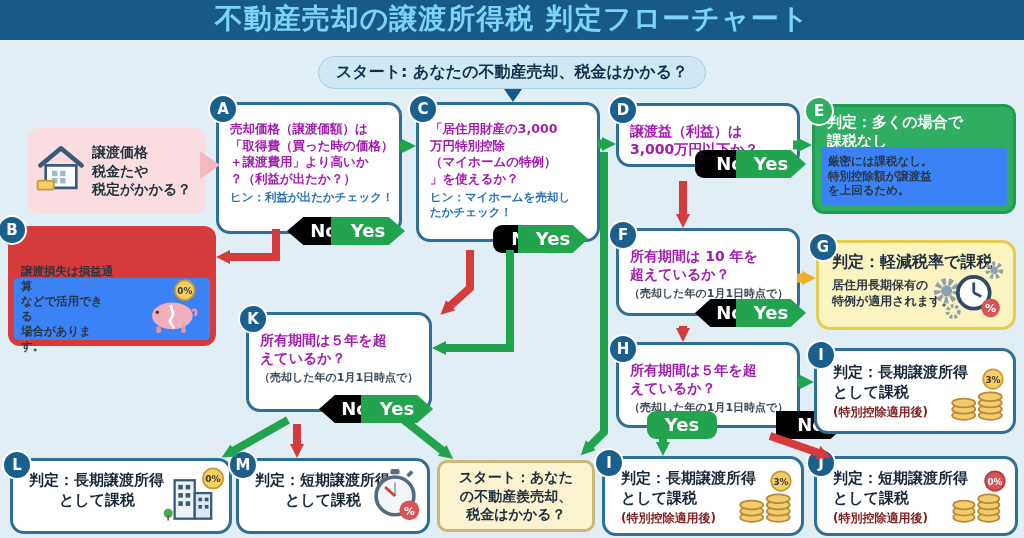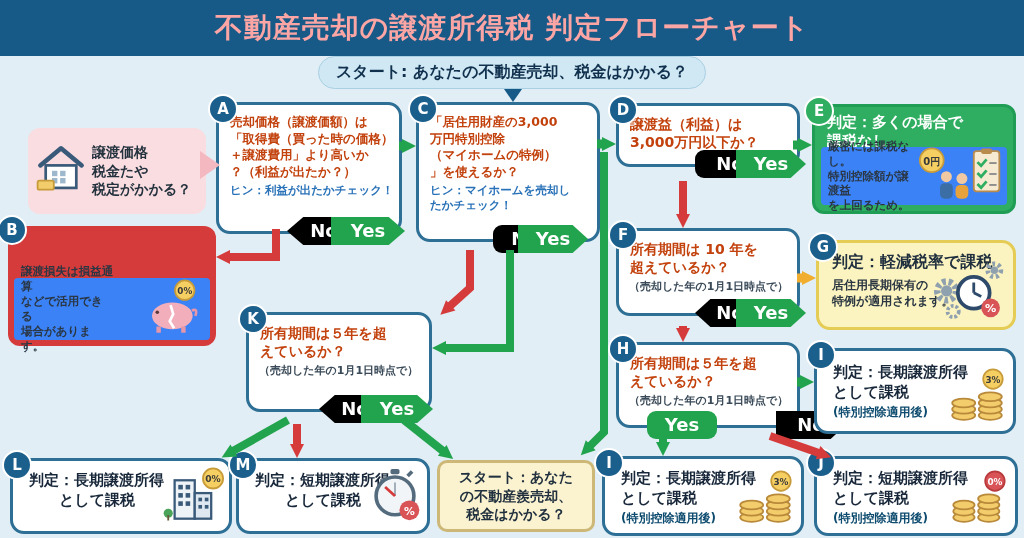--- a/index.html
+++ b/index.html
@@ -1,38 +1,38 @@
 <!DOCTYPE html>
 <html><head>
 <meta charset="utf-8">
 <style>
   html,body{margin:0;padding:0;}
   body{font-family:"DejaVu Sans",sans-serif;}
   #canvas{position:relative;width:1024px;height:538px;background:#e1eef5;overflow:hidden;}
 
-  .header{position:absolute;top:0;left:0;width:1024px;height:56px;background:#175a87;
-    display:flex;align-items:center;justify-content:center;color:#fca5a5;font-weight:bold;
+  .header{position:absolute;top:0;left:0;width:1024px;height:40px;background:#175a87;
+    display:flex;align-items:flex-start;justify-content:center;color:#7dd3fc;font-weight:bold;
     font-size:28px;letter-spacing:1px;z-index:2;}
 
   .toppill{position:absolute;left:318px;top:56px;width:388px;height:33px;background:#cfe8f4;
     border:1px solid #a8cfe2;border-radius:17px;display:flex;align-items:center;justify-content:center;
     font-weight:bold;font-size:16px;color:#10304d;z-index:2;box-sizing:border-box;}
 
   .bubble{position:absolute;left:28px;top:128px;width:178px;height:86px;background:#f9dde0;
     border-radius:12px;display:flex;align-items:center;gap:4px;padding:21px 6px;box-sizing:border-box;z-index:2;}
   .bubble-text{font-weight:bold;font-size:14px;color:#24323e;white-space:pre-line;line-height:1.35;}
 
   .qbox{position:absolute;background:#fff;border:3px solid #2e6f96;border-radius:14px;
     box-sizing:border-box;z-index:2;}
   .letter{position:absolute;top:-11px;left:-11px;width:26px;height:26px;border-radius:50%;
     background:#1b5f8c;color:#fff;font-weight:bold;font-size:15px;display:flex;align-items:center;
     justify-content:center;border:2px solid #fff;box-sizing:content-box;z-index:4;}
   .letter.green{background:#2fae62;}
-  .qtext{font-weight:bold;font-size:12.5px;line-height:1.32;color:#c2410c;white-space:pre-line;
-    padding:9px 4px 0 11px;}
+  .qtext{font-weight:bold;font-size:12.5px;line-height:1.32;color:#a21caf;white-space:pre-line;
+    padding:9px 4px 0 11px;margin-top:7px;}
   .qtext.big{font-size:14px;}
   .qhint{font-weight:bold;font-size:11.5px;color:#2a72b8;white-space:pre-line;padding:3px 4px 0 11px;line-height:1.3;}
   .qsub{font-weight:bold;font-size:11px;color:#3a4a58;padding:2px 2px 0 10px;}
 
   .choice{position:absolute;height:28px;line-height:28px;text-align:center;color:#fff;
     font-weight:bold;font-size:18px;bottom:-14px;z-index:3;}
   .no{background:#000000;margin-left:44px;}
   .yes{background:#22a34d;}
   .chev-l{clip-path:polygon(0 50%,22% 0,100% 0,100% 100%,22% 100%);}
   .chev-r{clip-path:polygon(0 0,78% 0,100% 50%,78% 100%,0 100%);}
@@ -49,21 +49,21 @@
     display:flex;align-items:center;padding:4px 4px 4px 7px;box-sizing:border-box;}
   .rbody-text{font-weight:bold;font-size:11.5px;line-height:1.3;color:#2a3642;white-space:pre-line;flex:1;}
   .rbox-yellow{position:absolute;background:#fcf4c0;border:3px solid #e5cc55;border-radius:14px;
     z-index:2;box-sizing:border-box;}
   .rbox-yellow .rtitle{color:#20303e;font-weight:bold;font-size:16px;padding:9px 0 0 13px;}
   .rbox-yellow .ybody{font-weight:bold;font-size:12px;line-height:1.35;color:#2a3642;
     white-space:pre-line;padding:4px 0 0 13px;}
 
   .wres .rtitle{font-weight:bold;font-size:15px;color:#18283a;white-space:pre-line;line-height:1.35;
     padding:11px 0 0 16px;}
-  .wres .rsub{font-weight:bold;font-size:12px;color:#0c4a6e;padding:1px 0 0 16px;}
+  .wres .rsub{font-weight:bold;font-size:12px;color:#7f1d1d;padding:1px 0 0 16px;}
   .icon-br{position:absolute;right:5px;bottom:4px;}
 
   .startbox{position:absolute;left:437px;top:460px;width:158px;height:72px;background:#fbf2d0;
     border:3px solid #cdb878;border-radius:10px;display:flex;align-items:center;justify-content:center;
     font-weight:bold;font-size:14px;line-height:1.35;color:#20303e;text-align:center;
     white-space:pre-line;z-index:2;box-sizing:border-box;}
 
   .arrows{position:absolute;top:0;left:0;z-index:6;pointer-events:none;}
 </style>
 </head>
@@ -149,38 +149,20 @@
   </div>
 
   <div class="rbox-green" style="left:812px;top:104px;width:204px;height:110px;">
     <span class="letter green">E</span>
     <div class="rtitle">判定：多くの場合で
 課税なし</div>
     <div class="rbody" style="height:58px;">
       <span class="rbody-text">厳密には課税なし。
 特別控除額が譲渡益
 を上回るため。</span>
-      <span>
-        <svg width="84" height="54" viewBox="0 0 92 58">
-          <rect x="60" y="4" width="28" height="44" rx="3" fill="#f7ead2" stroke="#b98c4e" stroke-width="2"></rect>
-          <rect x="68" y="1" width="12" height="6" rx="2" fill="#b98c4e"></rect>
-          <path d="M64 16 l4 4 l6 -7" stroke="#2fae62" stroke-width="3" fill="none"></path>
-          <path d="M64 28 l4 4 l6 -7" stroke="#2fae62" stroke-width="3" fill="none"></path>
-          <path d="M64 40 l4 4 l6 -7" stroke="#2fae62" stroke-width="3" fill="none"></path>
-          <line x1="77" y1="17" x2="85" y2="17" stroke="#8a8a8a" stroke-width="2"></line>
-          <line x1="77" y1="29" x2="85" y2="29" stroke="#8a8a8a" stroke-width="2"></line>
-          <line x1="77" y1="41" x2="85" y2="41" stroke="#8a8a8a" stroke-width="2"></line>
-          <circle cx="14" cy="14" r="13" fill="#f6cf62" stroke="#c79b3a" stroke-width="2"></circle>
-          <text x="14" y="19" font-size="11" font-weight="bold" text-anchor="middle" fill="#3a3a3a">0円</text>
-          <circle cx="30" cy="32" r="6" fill="#f0c9a2"></circle>
-          <rect x="23" y="39" width="14" height="17" rx="5" fill="#3a6ea5"></rect>
-          <circle cx="47" cy="34" r="6" fill="#f0c9a2"></circle>
-          <rect x="40" y="41" width="14" height="15" rx="5" fill="#e7a23c"></rect>
-        </svg>
-      </span>
     </div>
   </div>
 
   <div class="qbox" style="left:616px;top:228px;width:184px;height:88px;">
     <span class="letter">F</span>
     <div class="qtext big">所有期間は 10 年を
 超えているか？</div>
     <div class="qsub">（売却した年の1月1日時点で）</div>
     <div class="choice no chev-l" style="left:32px;width:70px;">No</div>
     <div class="choice yes chev-r" style="left:117px;width:70px;">Yes</div>

